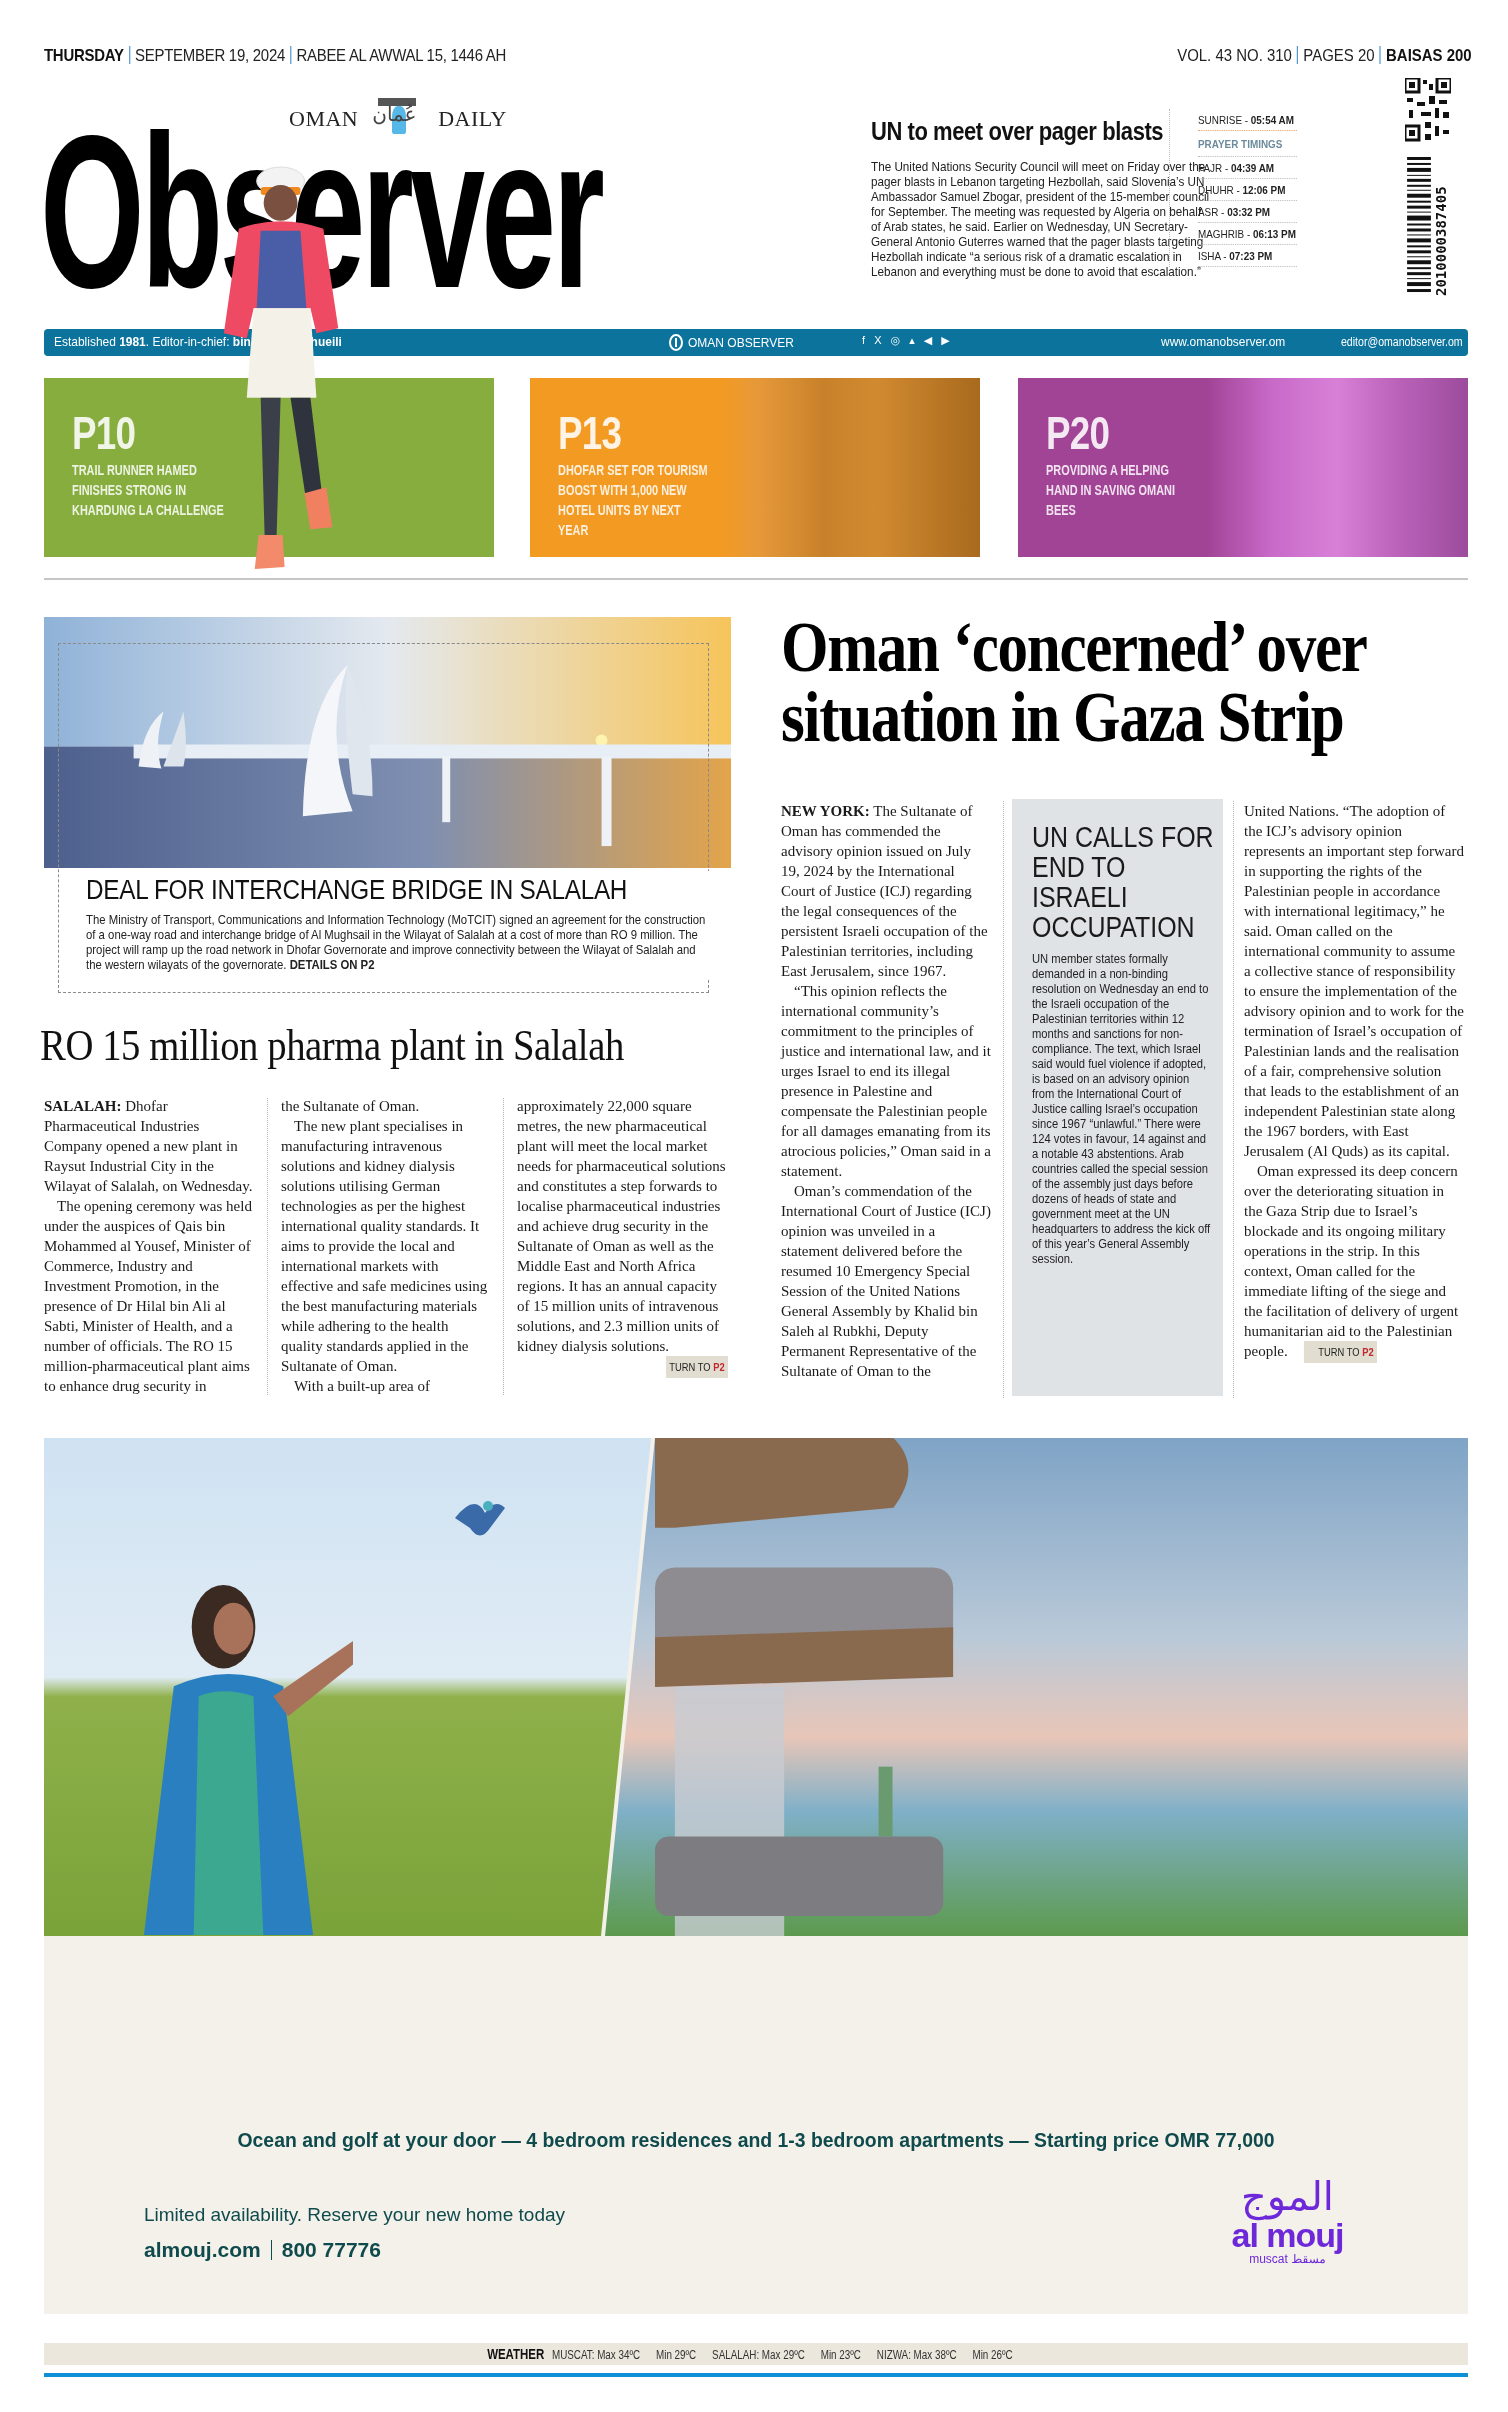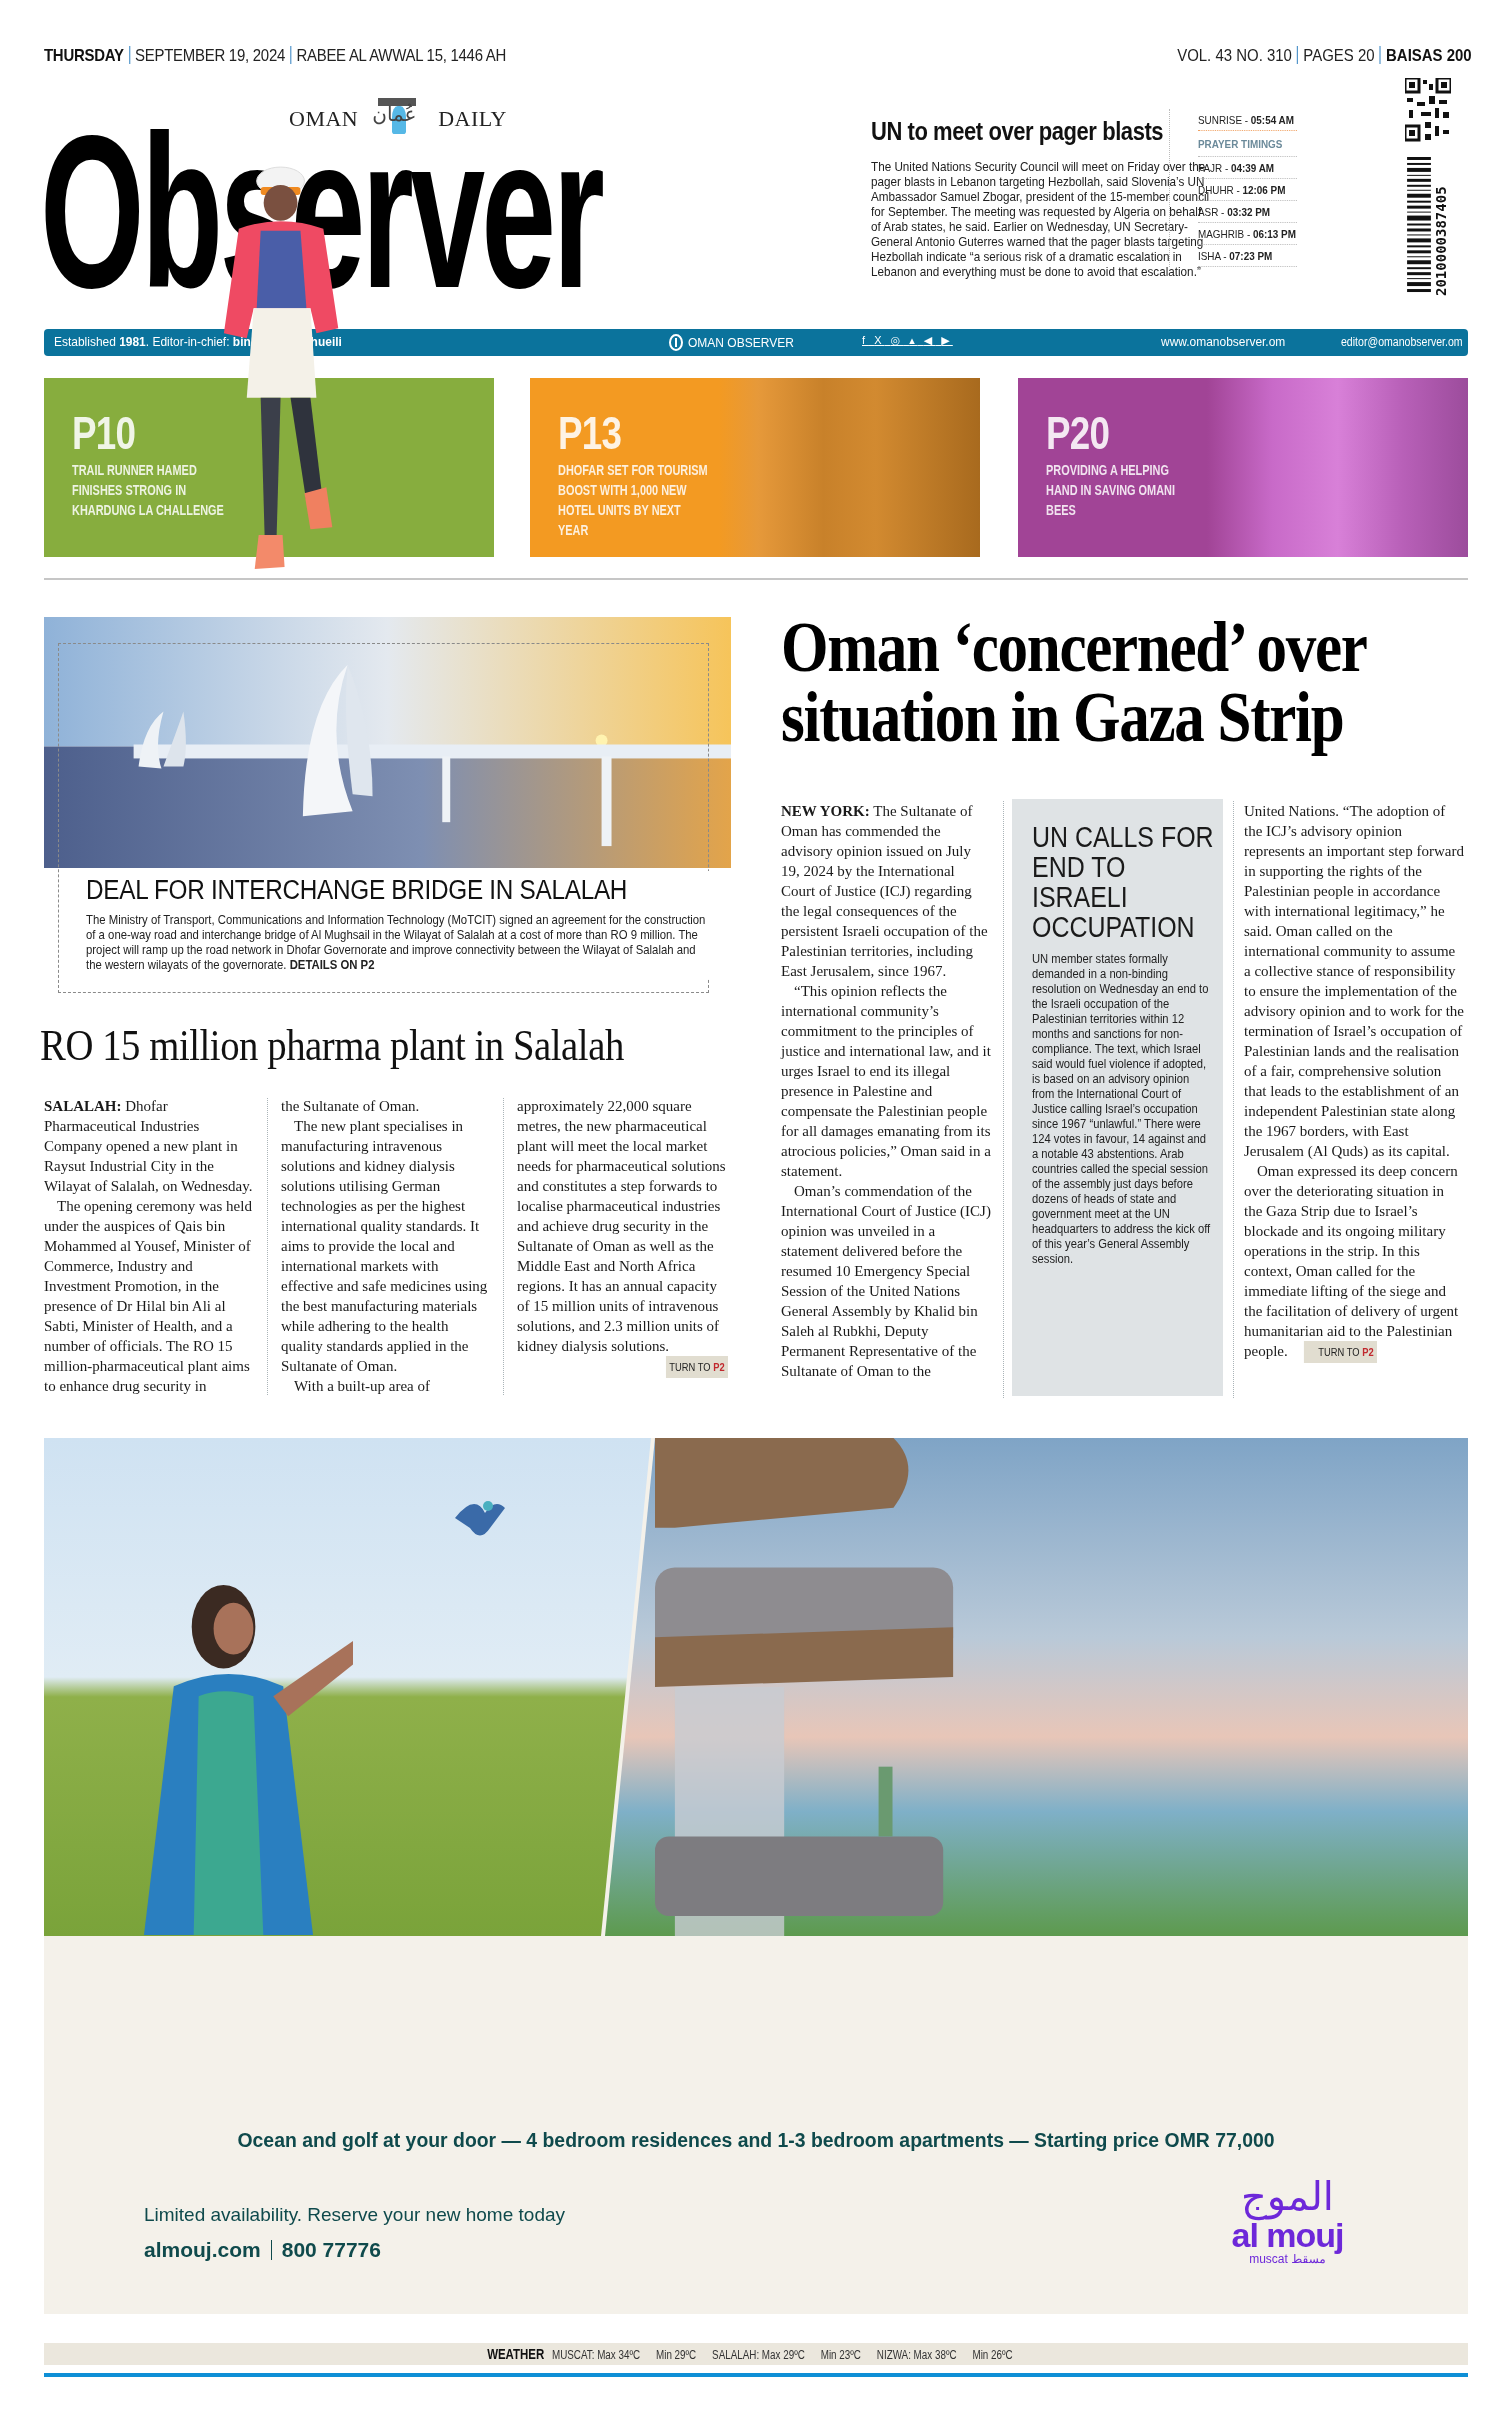--- a/index.html
+++ b/index.html
@@ -37,21 +37,21 @@
   .qr { left: 1405px; top: 78px; width: 46px; height: 66px; }
   .barcode { left: 1407px; top: 157px; width: 44px; height: 139px; }
 
   
   .bluebar { left: 44px; top: 329px; width: 1424px; height: 27px; background: #0b739c; border-radius: 4px; color: #fff; font-size: 13px; }
   .bluebar .est { position: absolute; left: 10px; top: 5px; white-space: nowrap; transform: scaleX(0.92); transform-origin: left; }
   .bluebar .est b { font-weight: 700; }
   .bluebar .brand { position: absolute; left: 625px; top: 5px; font-weight: 400; white-space: nowrap; font-size: 12px; }
   .bluebar .brand .o { display: inline-block; width: 14px; height: 17px; border: 2px solid #fff; border-radius: 50%; vertical-align: -4px; margin-right: 5px; position: relative; }
   .bluebar .brand .o::after { content: ""; position: absolute; left: 4px; top: 2px; width: 2px; height: 9px; background: #fff; }
-  .bluebar .social { position: absolute; left: 818px; top: 5px; font-size: 11px; letter-spacing: 3px; white-space: nowrap; text-decoration: underline; }
+  .bluebar .social { position: absolute; left: 818px; top: 5px; font-size: 11px; letter-spacing: 3px; white-space: nowrap; }
   .bluebar .web { position: absolute; left: 1117px; top: 5px; white-space: nowrap; transform: scaleX(0.92); transform-origin: left; }
   .bluebar .mail { position: absolute; left: 1297px; top: 6px; font-size: 12px; white-space: nowrap; transform: scaleX(0.88); transform-origin: left; }
 
   
   .teaser { top: 378px; width: 450px; height: 179px; overflow: hidden; }
   .teaser .pnum { position: absolute; left: 28px; top: 28px; font-size: 46px; font-weight: 700; color: rgba(255,255,255,0.88); transform: scaleX(0.8); transform-origin: left; letter-spacing: -1px; }
   .teaser .ptext { position: absolute; left: 28px; top: 82px; width: 199px; font-size: 14px; font-weight: 700; line-height: 20px; color: rgba(255,255,255,0.85); transform: scaleX(0.78); transform-origin: left top; text-transform: uppercase; }
   .teaser .photo { position: absolute; right: 0; top: 0; width: 58%; height: 100%; }
   .t1 { left: 44px; background: #87ad3e; }
   .t2 { left: 530px; background: #f39a22; }

